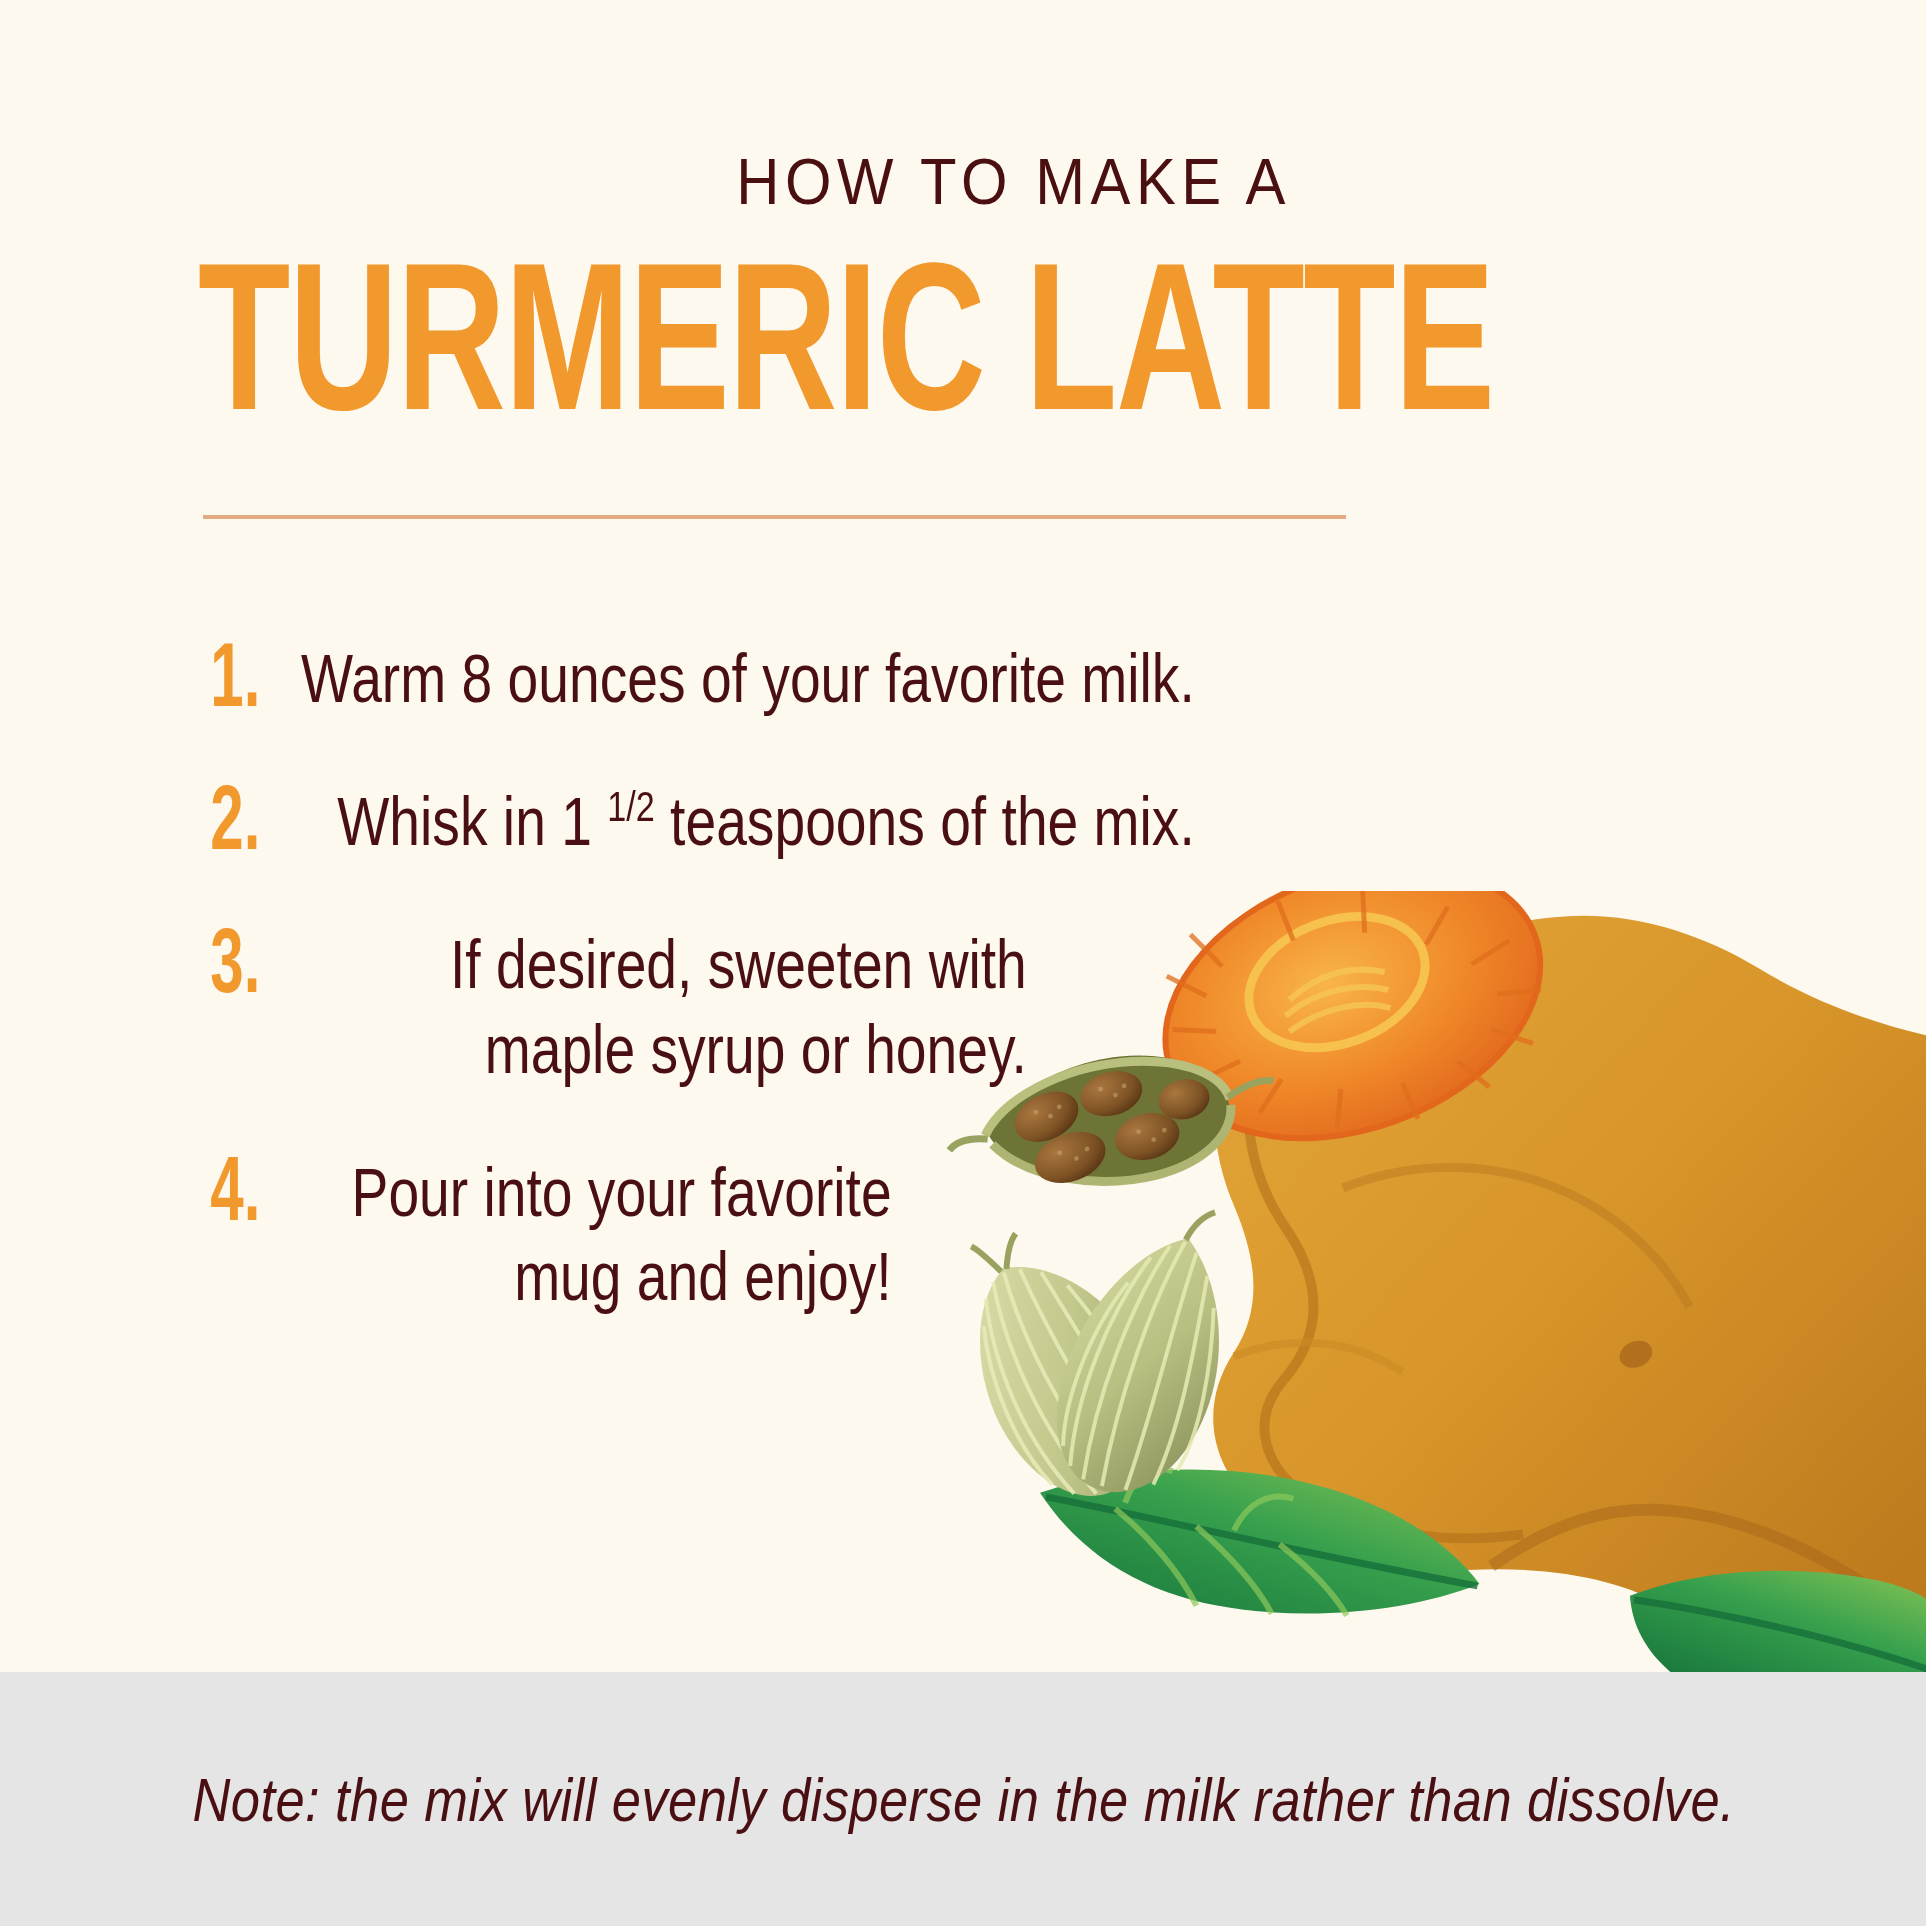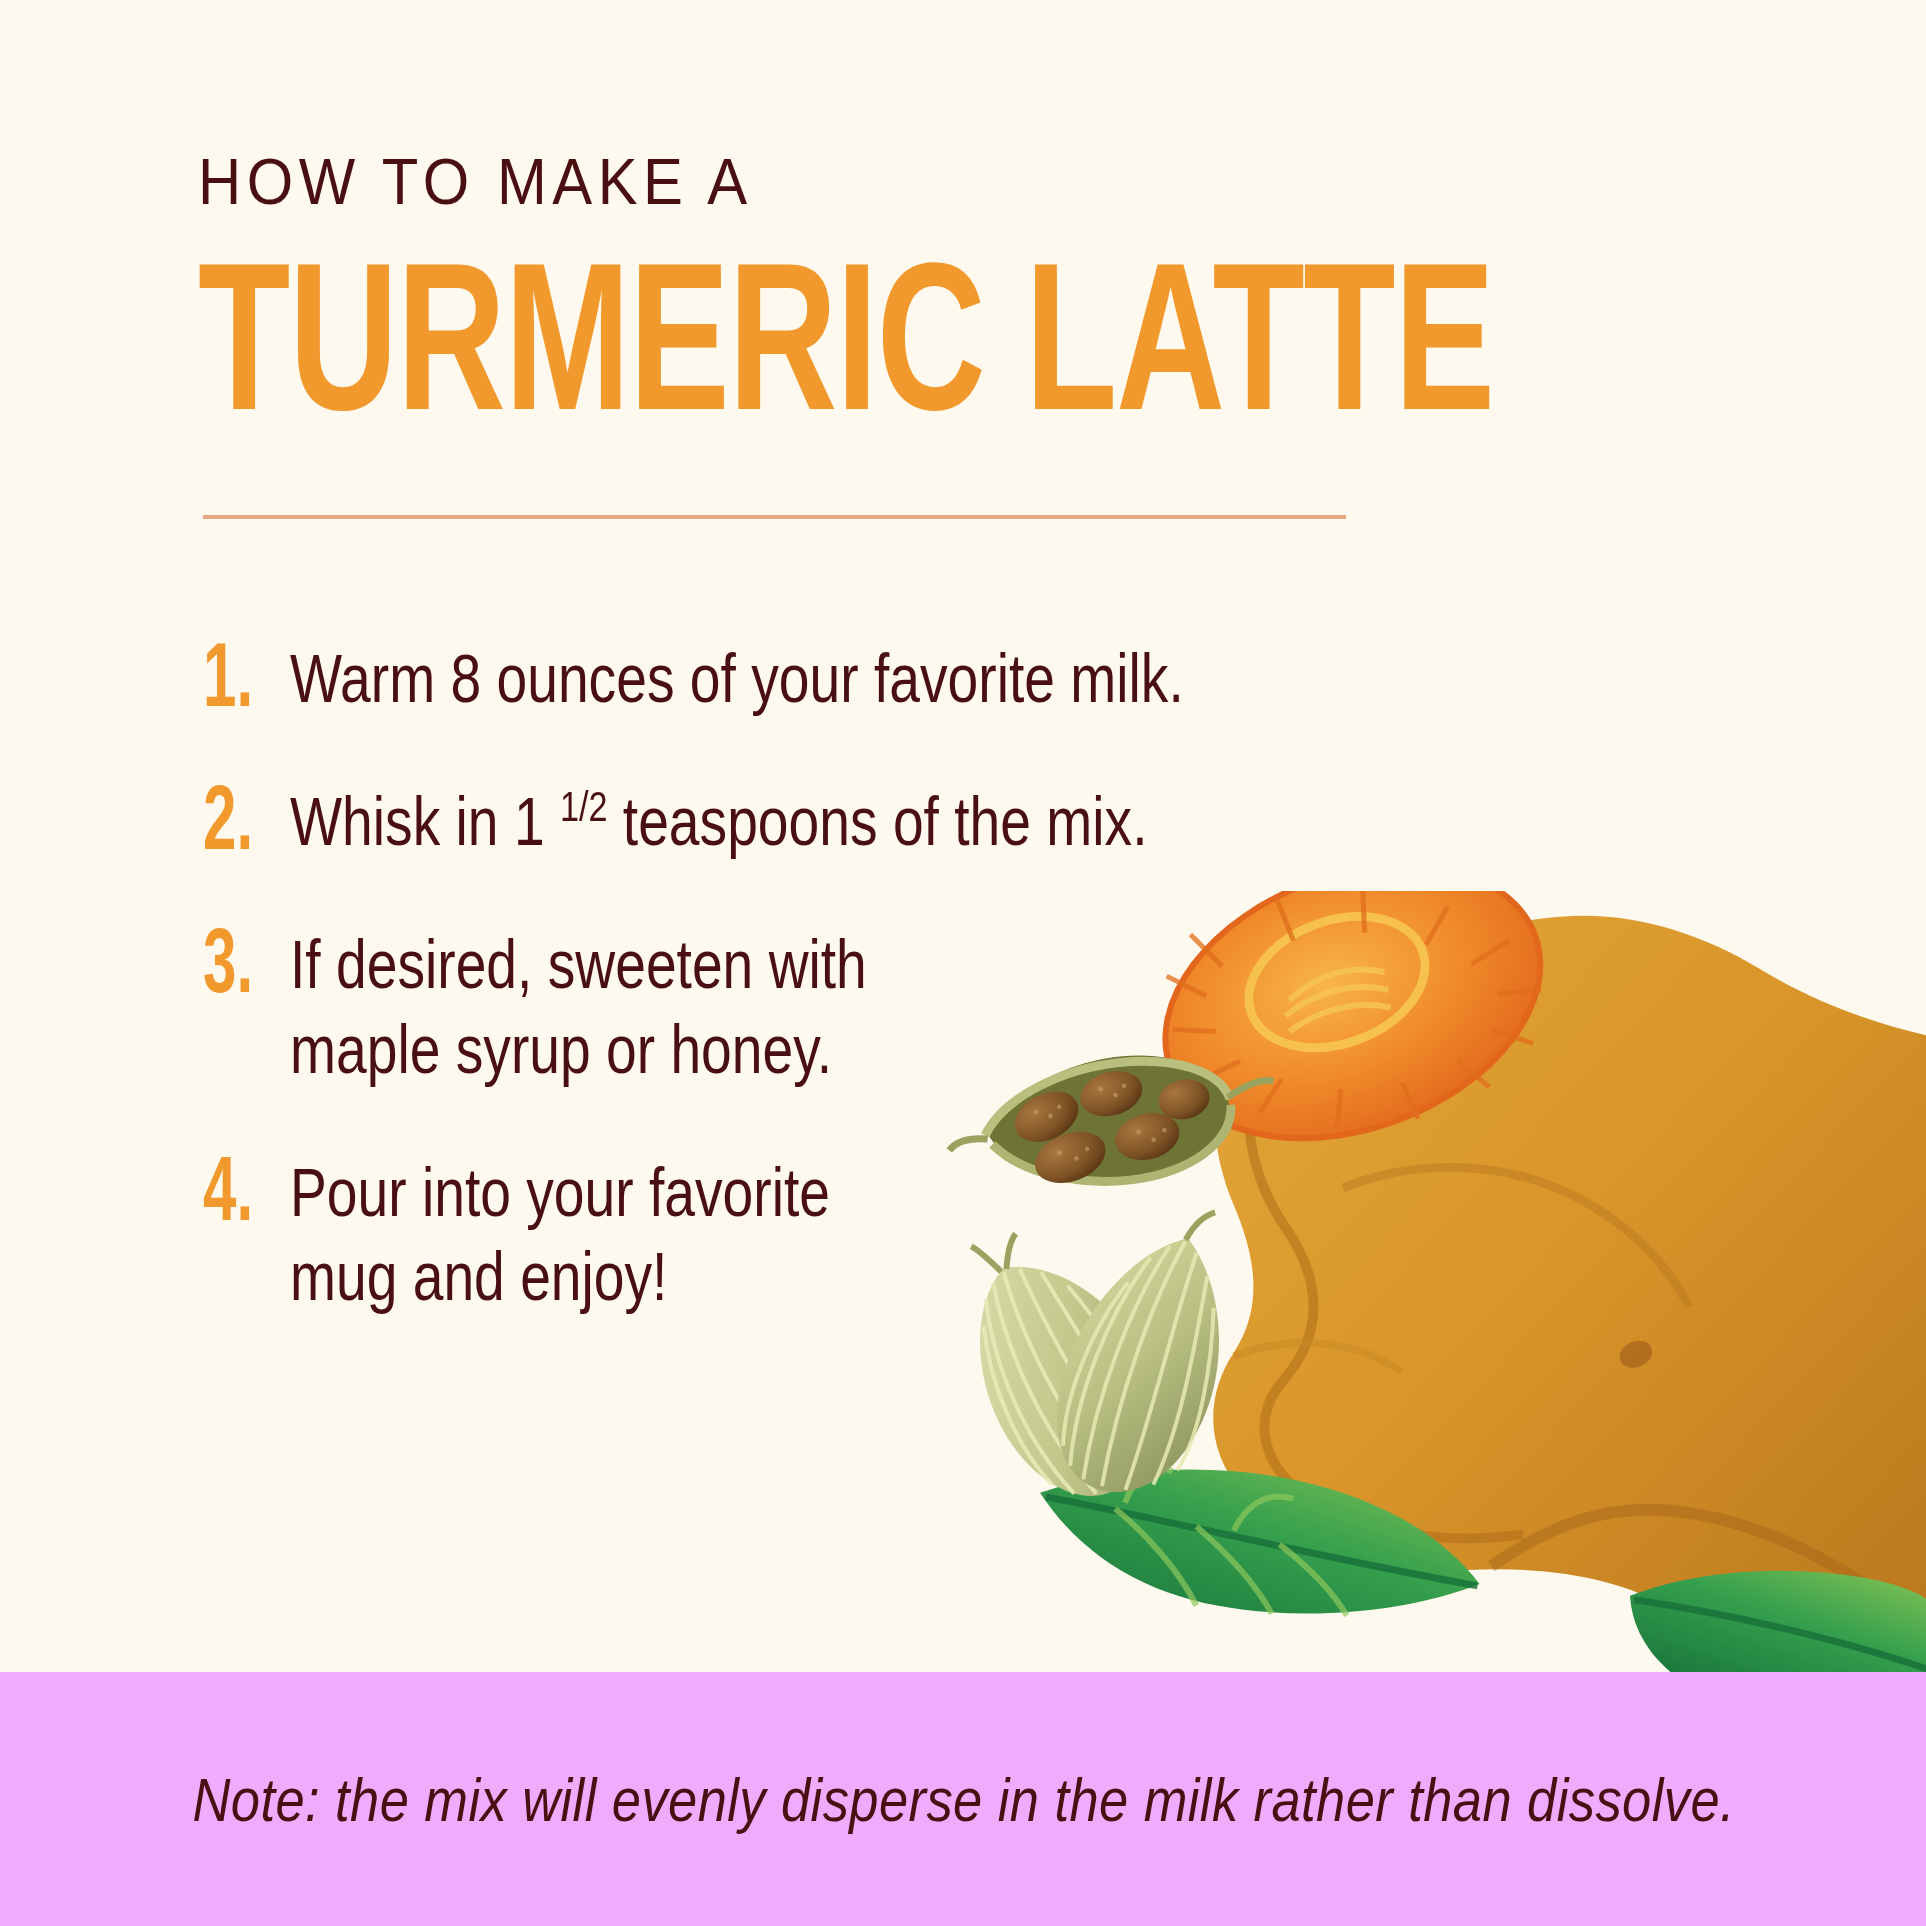--- a/index.html
+++ b/index.html
@@ -13,20 +13,21 @@
     font-family: "Liberation Sans", sans-serif;
     overflow: hidden;
   }
 
   #poster {
     position: relative;
     width: 1927px;
     height: 1927px;
     background: #fdf9ee;
     overflow: hidden;
+    text-align: right;
   }
 
   
   .header {
     position: absolute;
     left: 198px;
     top: 149px;
     width: 1188px;
   }
   .kicker {
@@ -103,21 +104,21 @@
     letter-spacing: 0;
   }
 
   
   .footer-band {
     position: absolute;
     left: 0;
     bottom: 0;
     width: 1927px;
     height: 255px;
-    background: #f0abfc;
+    background: #e5e5e5;
   }
   .footer-note {
     position: absolute;
     left: 0;
     top: 0;
     width: 1927px;
     height: 255px;
     display: flex;
     align-items: center;
     justify-content: center;

